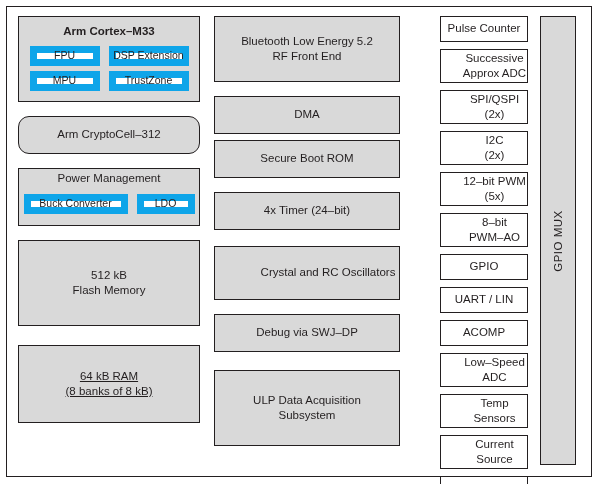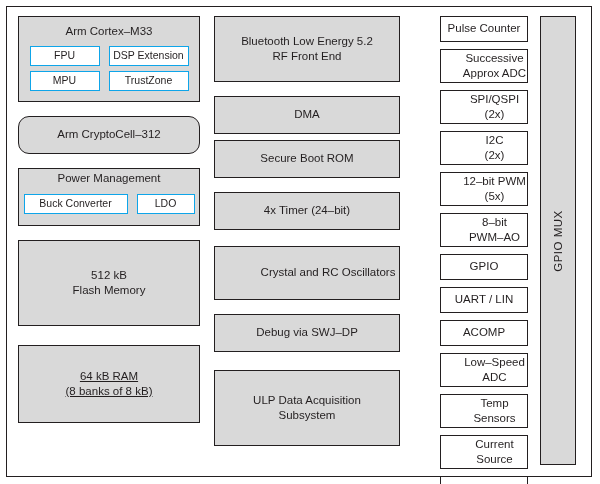--- a/index.html
+++ b/index.html
@@ -54,31 +54,32 @@
   
   #col1 { left: 18px; top: 16px; width: 182px; }
   #cortex-block {
     height: 86px;
     justify-content: flex-start;
     padding-top: 7px;
   }
   #cortex-title {
     font-size: 11.5px;
     margin-bottom: 7px;
+    font-weight: bold;
   }
   .sub-row {
     display: flex;
     width: 100%;
     justify-content: center;
     gap: 9px;
     margin-bottom: 5px;
   }
   .subblock {
     background: #ffffff;
-    border: 1px solid #0ea5e9;
+    border: 7px solid #0ea5e9;
     box-sizing: border-box;
     font-size: 10.5px;
     color: #231f20;
     height: 20px;
     display: flex;
     align-items: center;
     justify-content: center;
     white-space: nowrap;
   }
   .sub-w1 { width: 70px; }

